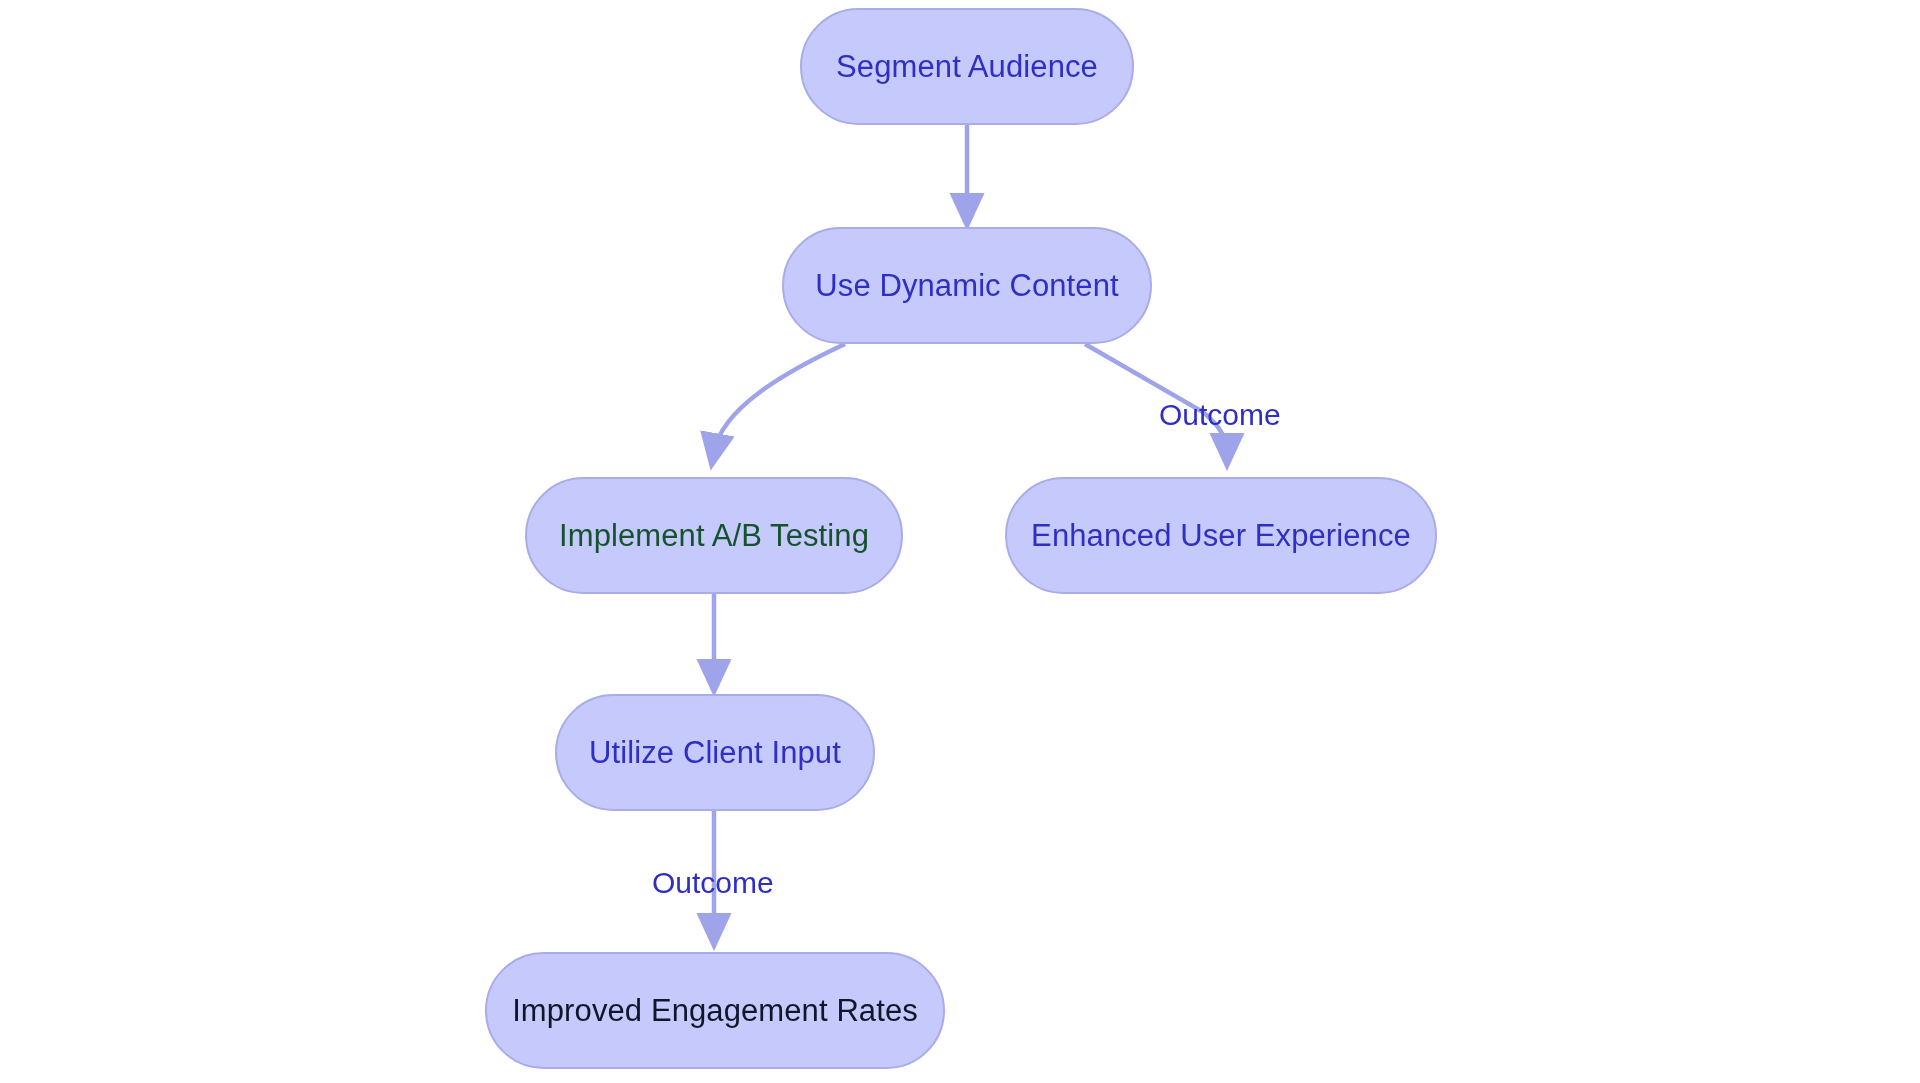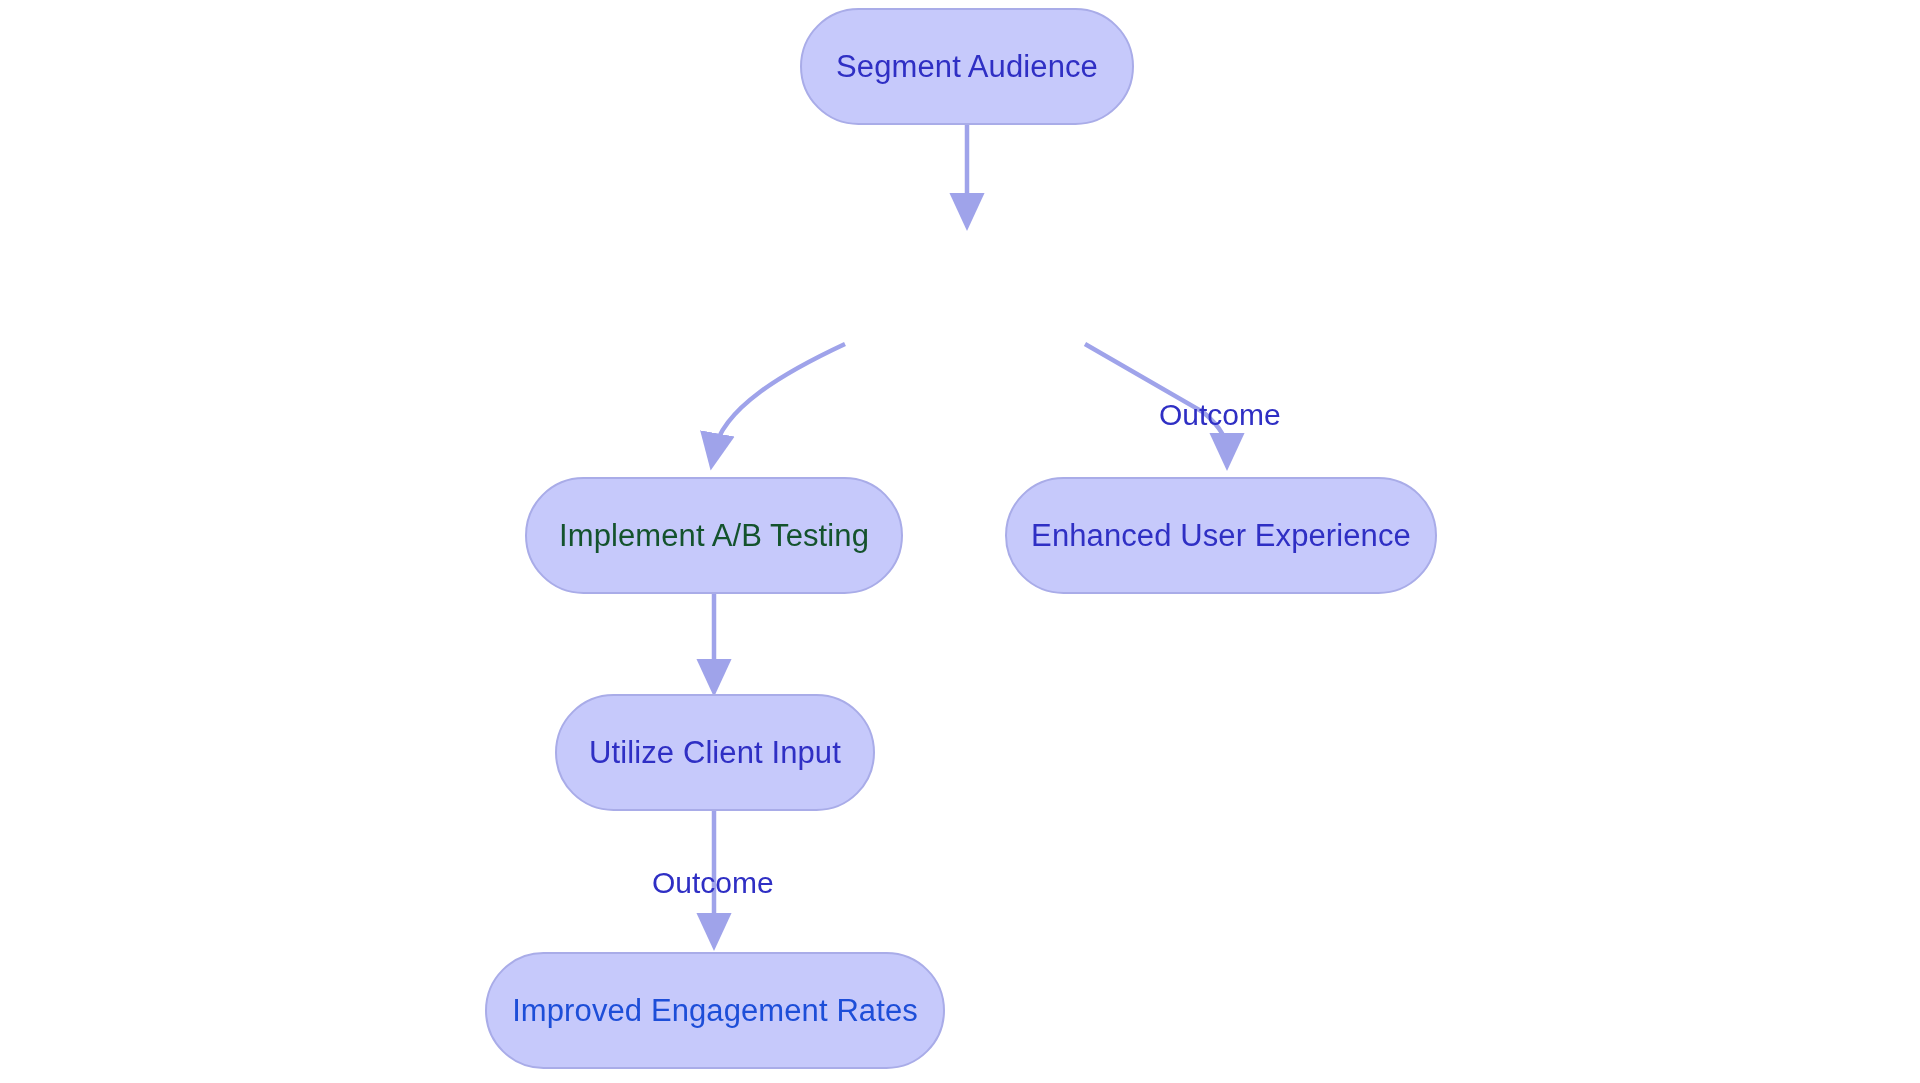--- a/index.html
+++ b/index.html
@@ -76,34 +76,37 @@
 
     <path class="flow-edge" d="M 714,594 L 714,678" fill="none" stroke="#9fa3ea" stroke-width="4.5" marker-end="url(#arrow-head)"></path>
 
     <path class="flow-edge" d="M 714,811 L 714,932" fill="none" stroke="#9fa3ea" stroke-width="4.5" marker-end="url(#arrow-head)"></path>
   </svg>
 
   <div class="flow-node" id="node-0" style="left: 800px; top: 8px; width: 334px; height: 117px; background: rgb(198, 201, 251); border-color: rgb(169, 172, 232); color: rgb(47, 47, 196);">
     <span>Segment Audience</span>
   </div>
 
+  <div class="flow-node" id="node-1" style="left: 782px; top: 227px; width: 370px; height: 117px; background: rgb(198, 201, 251); border-color: rgb(169, 172, 232); color: rgb(47, 47, 196);">
+    <span>Use Dynamic Content</span>
+  </div>
 
   <div class="flow-node" id="node-2" style="left: 525px; top: 477px; width: 378px; height: 117px; background: rgb(198, 201, 251); border-color: rgb(169, 172, 232); color: #14532d;">
     <span>Implement A/B Testing</span>
   </div>
 
   <div class="flow-node" id="node-3" style="left: 1005px; top: 477px; width: 432px; height: 117px; background: rgb(198, 201, 251); border-color: rgb(169, 172, 232); color: rgb(47, 47, 196);">
     <span>Enhanced User Experience</span>
   </div>
 
   <div class="flow-node" id="node-4" style="left: 555px; top: 694px; width: 320px; height: 117px; background: rgb(198, 201, 251); border-color: rgb(169, 172, 232); color: rgb(47, 47, 196);">
     <span>Utilize Client Input</span>
   </div>
 
-  <div class="flow-node" id="node-5" style="left: 485px; top: 952px; width: 460px; height: 117px; background: rgb(198, 201, 251); border-color: rgb(169, 172, 232); color: #1d4ed8;">
+  <div class="flow-node" id="node-5" style="left: 485px; top: 952px; width: 460px; height: 117px; background: rgb(198, 201, 251); border-color: rgb(169, 172, 232); color: #0f172a;">
     <span>Improved Engagement Rates</span>
   </div>
 
   <div class="edge-label" id="edge-label-0" style="left: 1159px; top: 400px; color: rgb(47, 47, 196);">Outcome</div>
 
   <div class="edge-label" id="edge-label-1" style="left: 652px; top: 868px; color: rgb(47, 47, 196);">Outcome</div>
 
 </div>
 
 </body></html>

